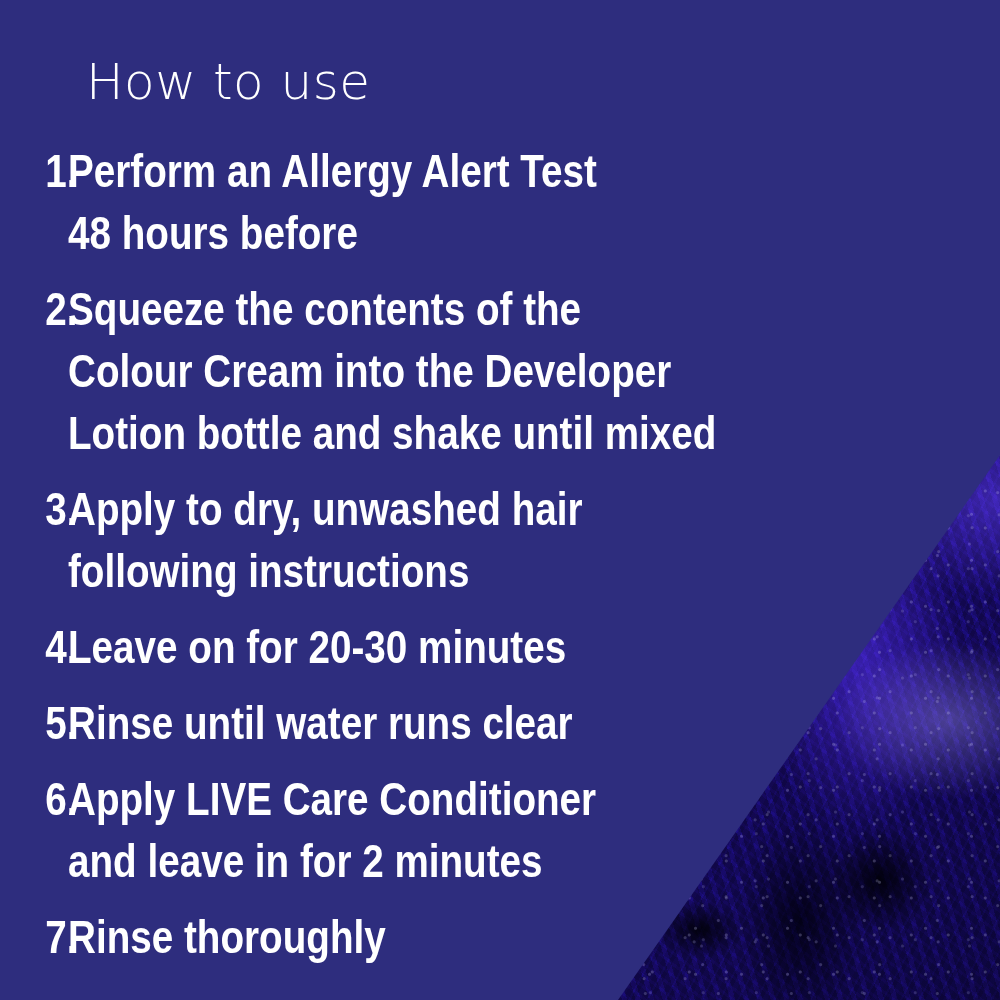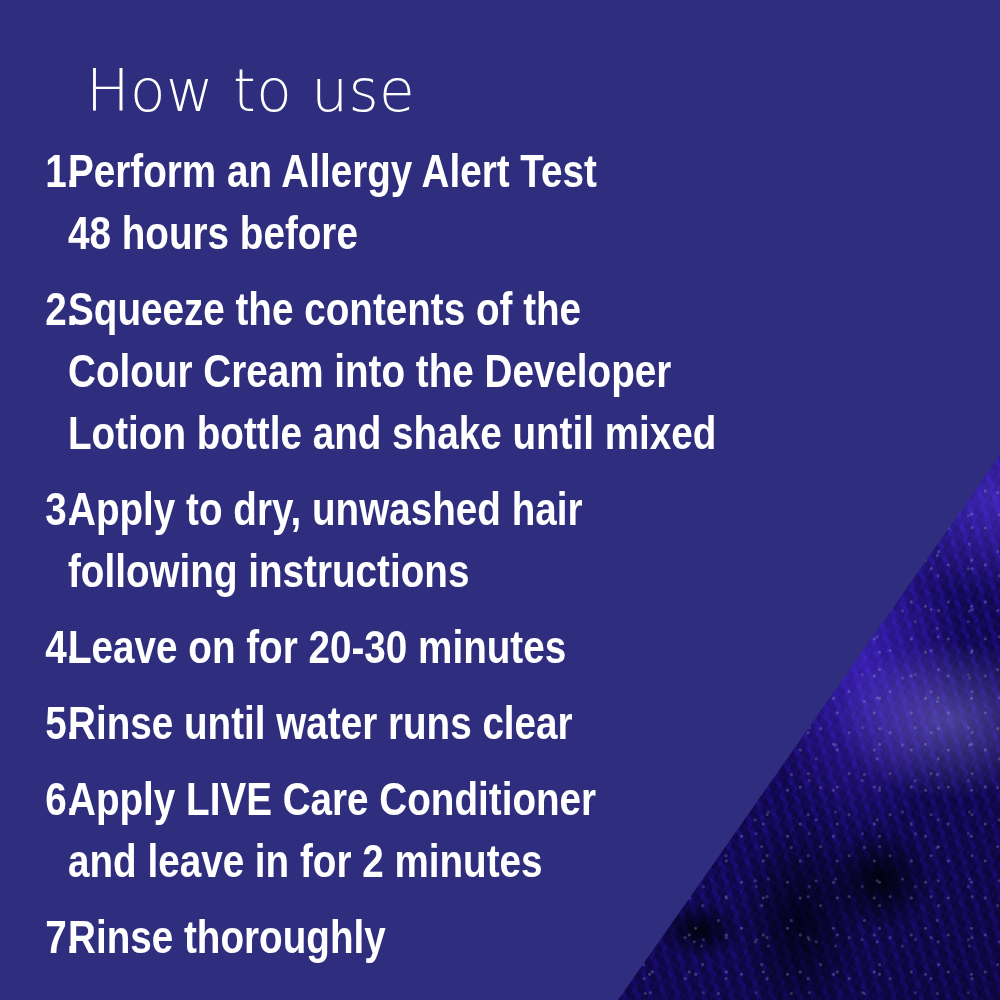--- a/index.html
+++ b/index.html
@@ -59,21 +59,21 @@
   }
 
   
   #page-title {
     position: absolute;
     left: 86px;
     top: 21px;
     color: #ffffff;
     font-family: "DejaVu Sans", "Liberation Sans", sans-serif;
     font-weight: 300;
-    font-size: 58px;
+    font-size: 50px;
     letter-spacing: 0.5px;
     line-height: 1.08;
     white-space: nowrap;
   }
 
   
   #steps-list {
     position: absolute;
     left: 0;
     top: 140px;

